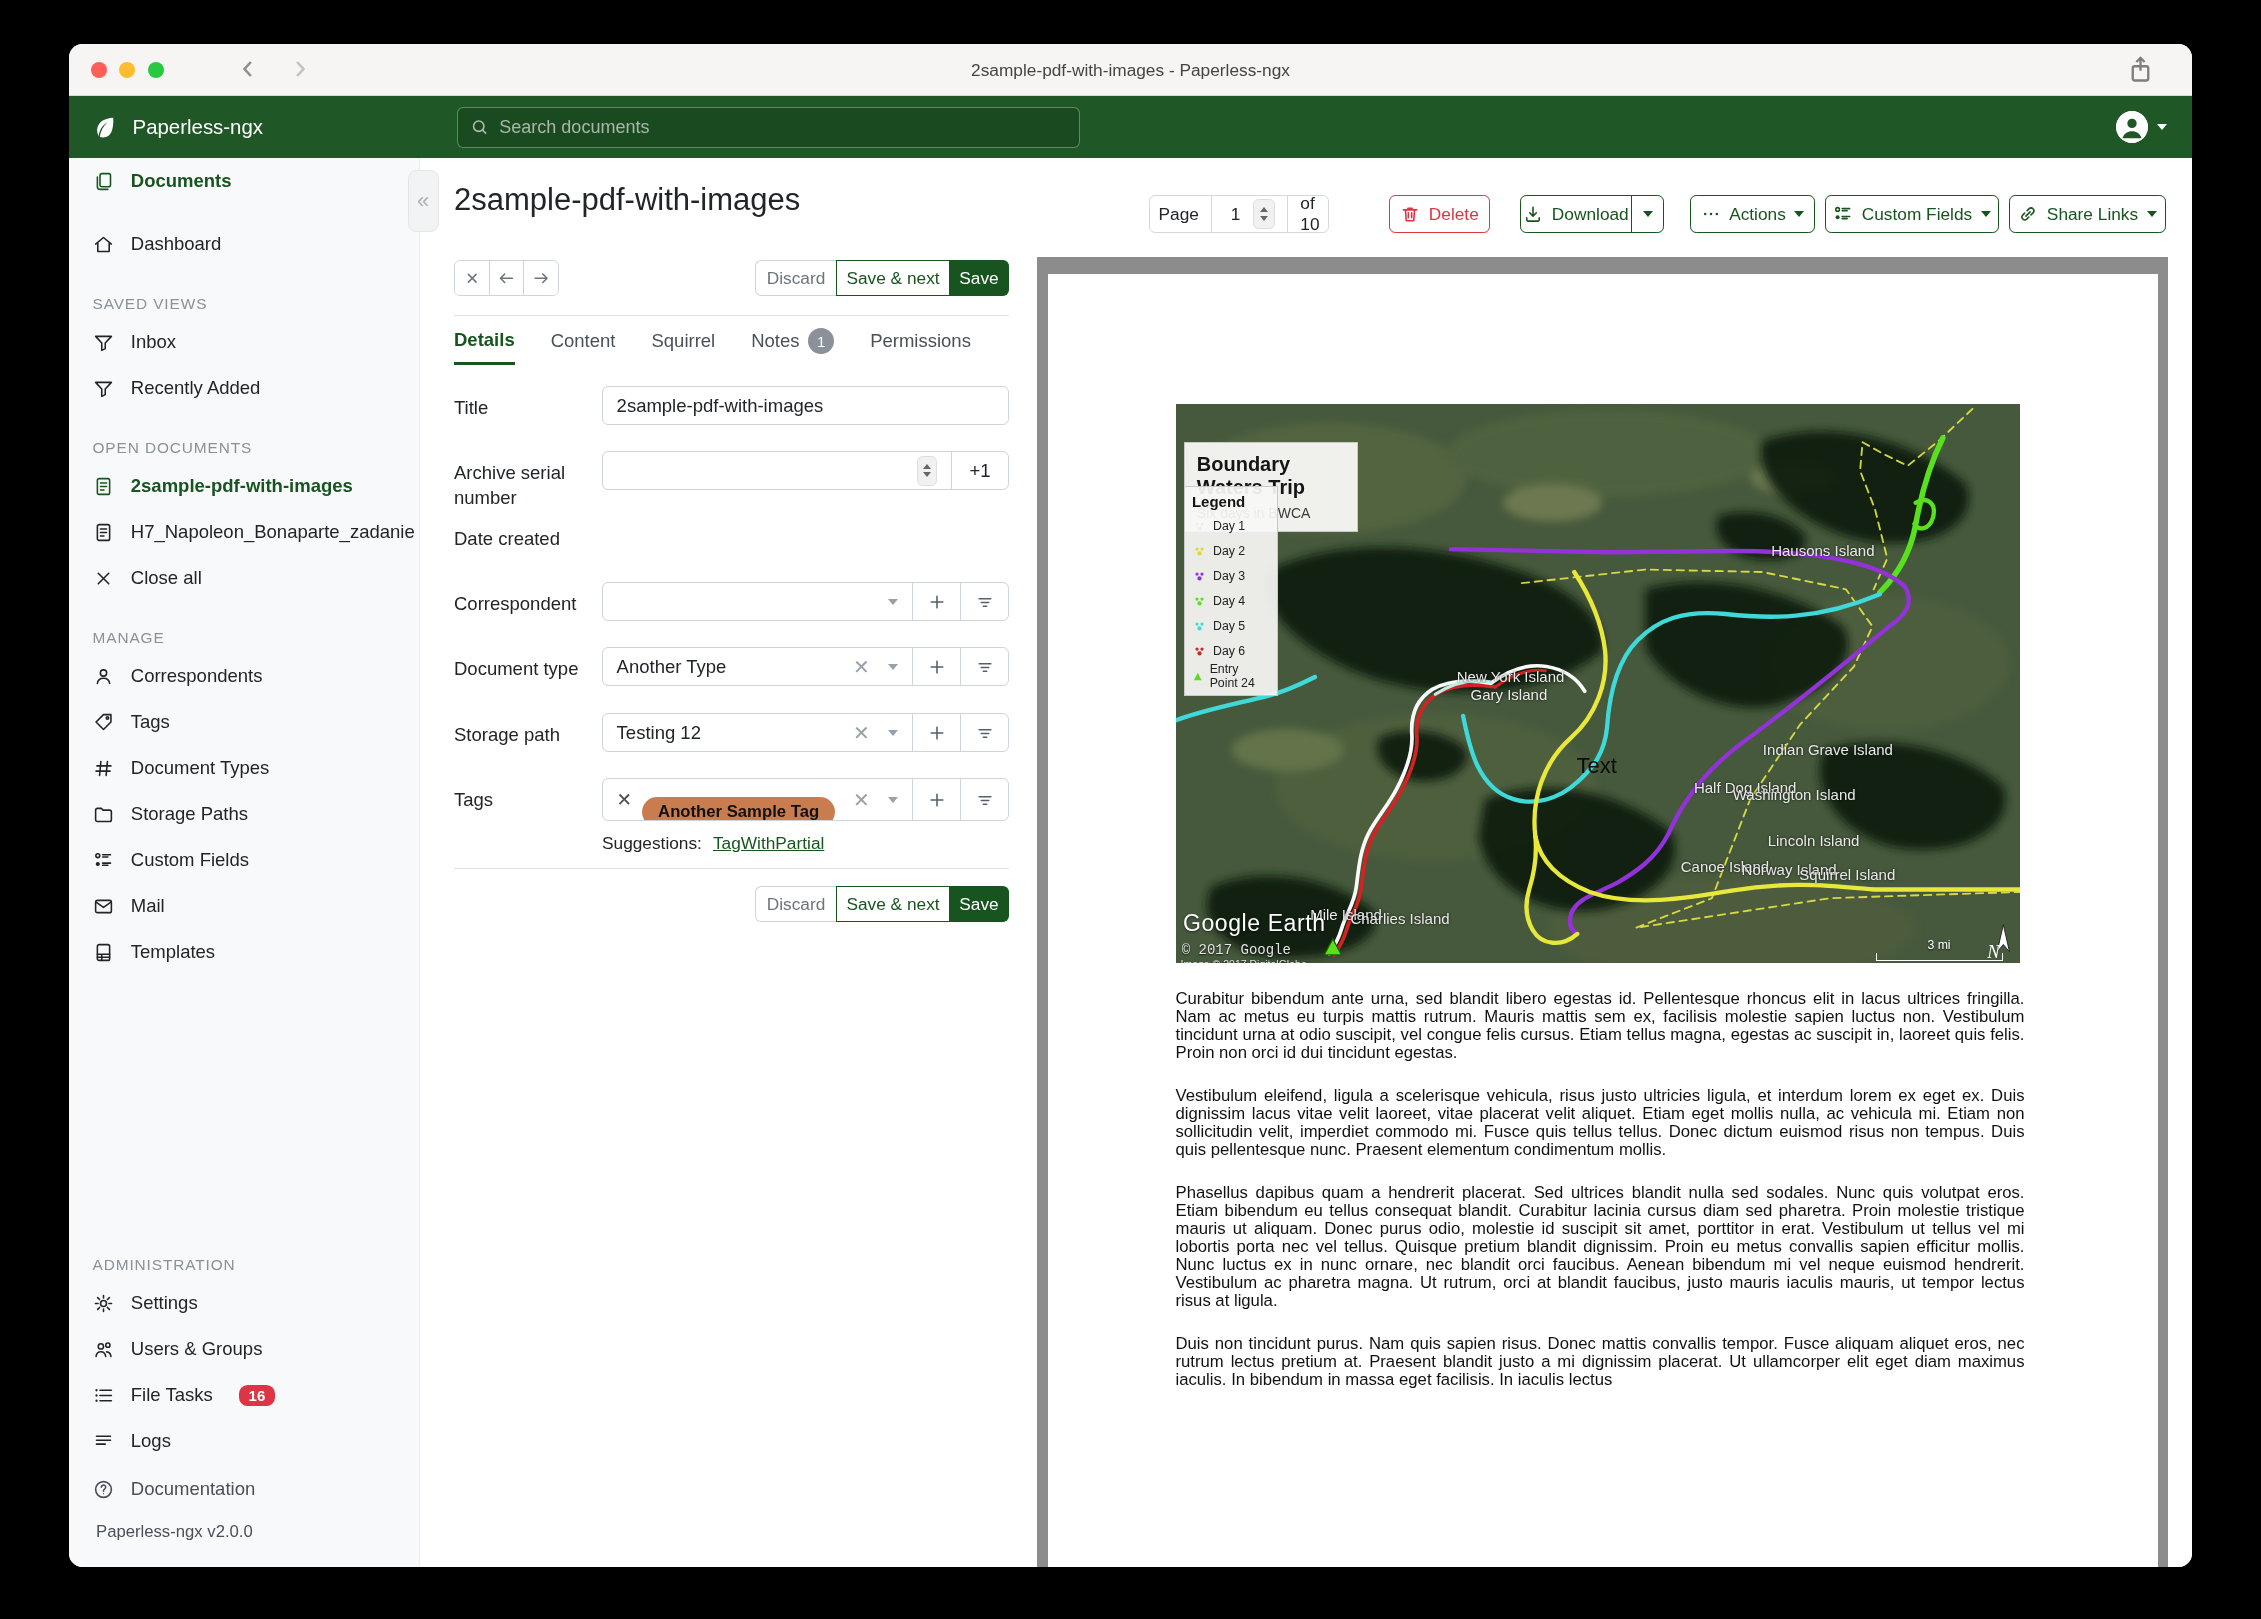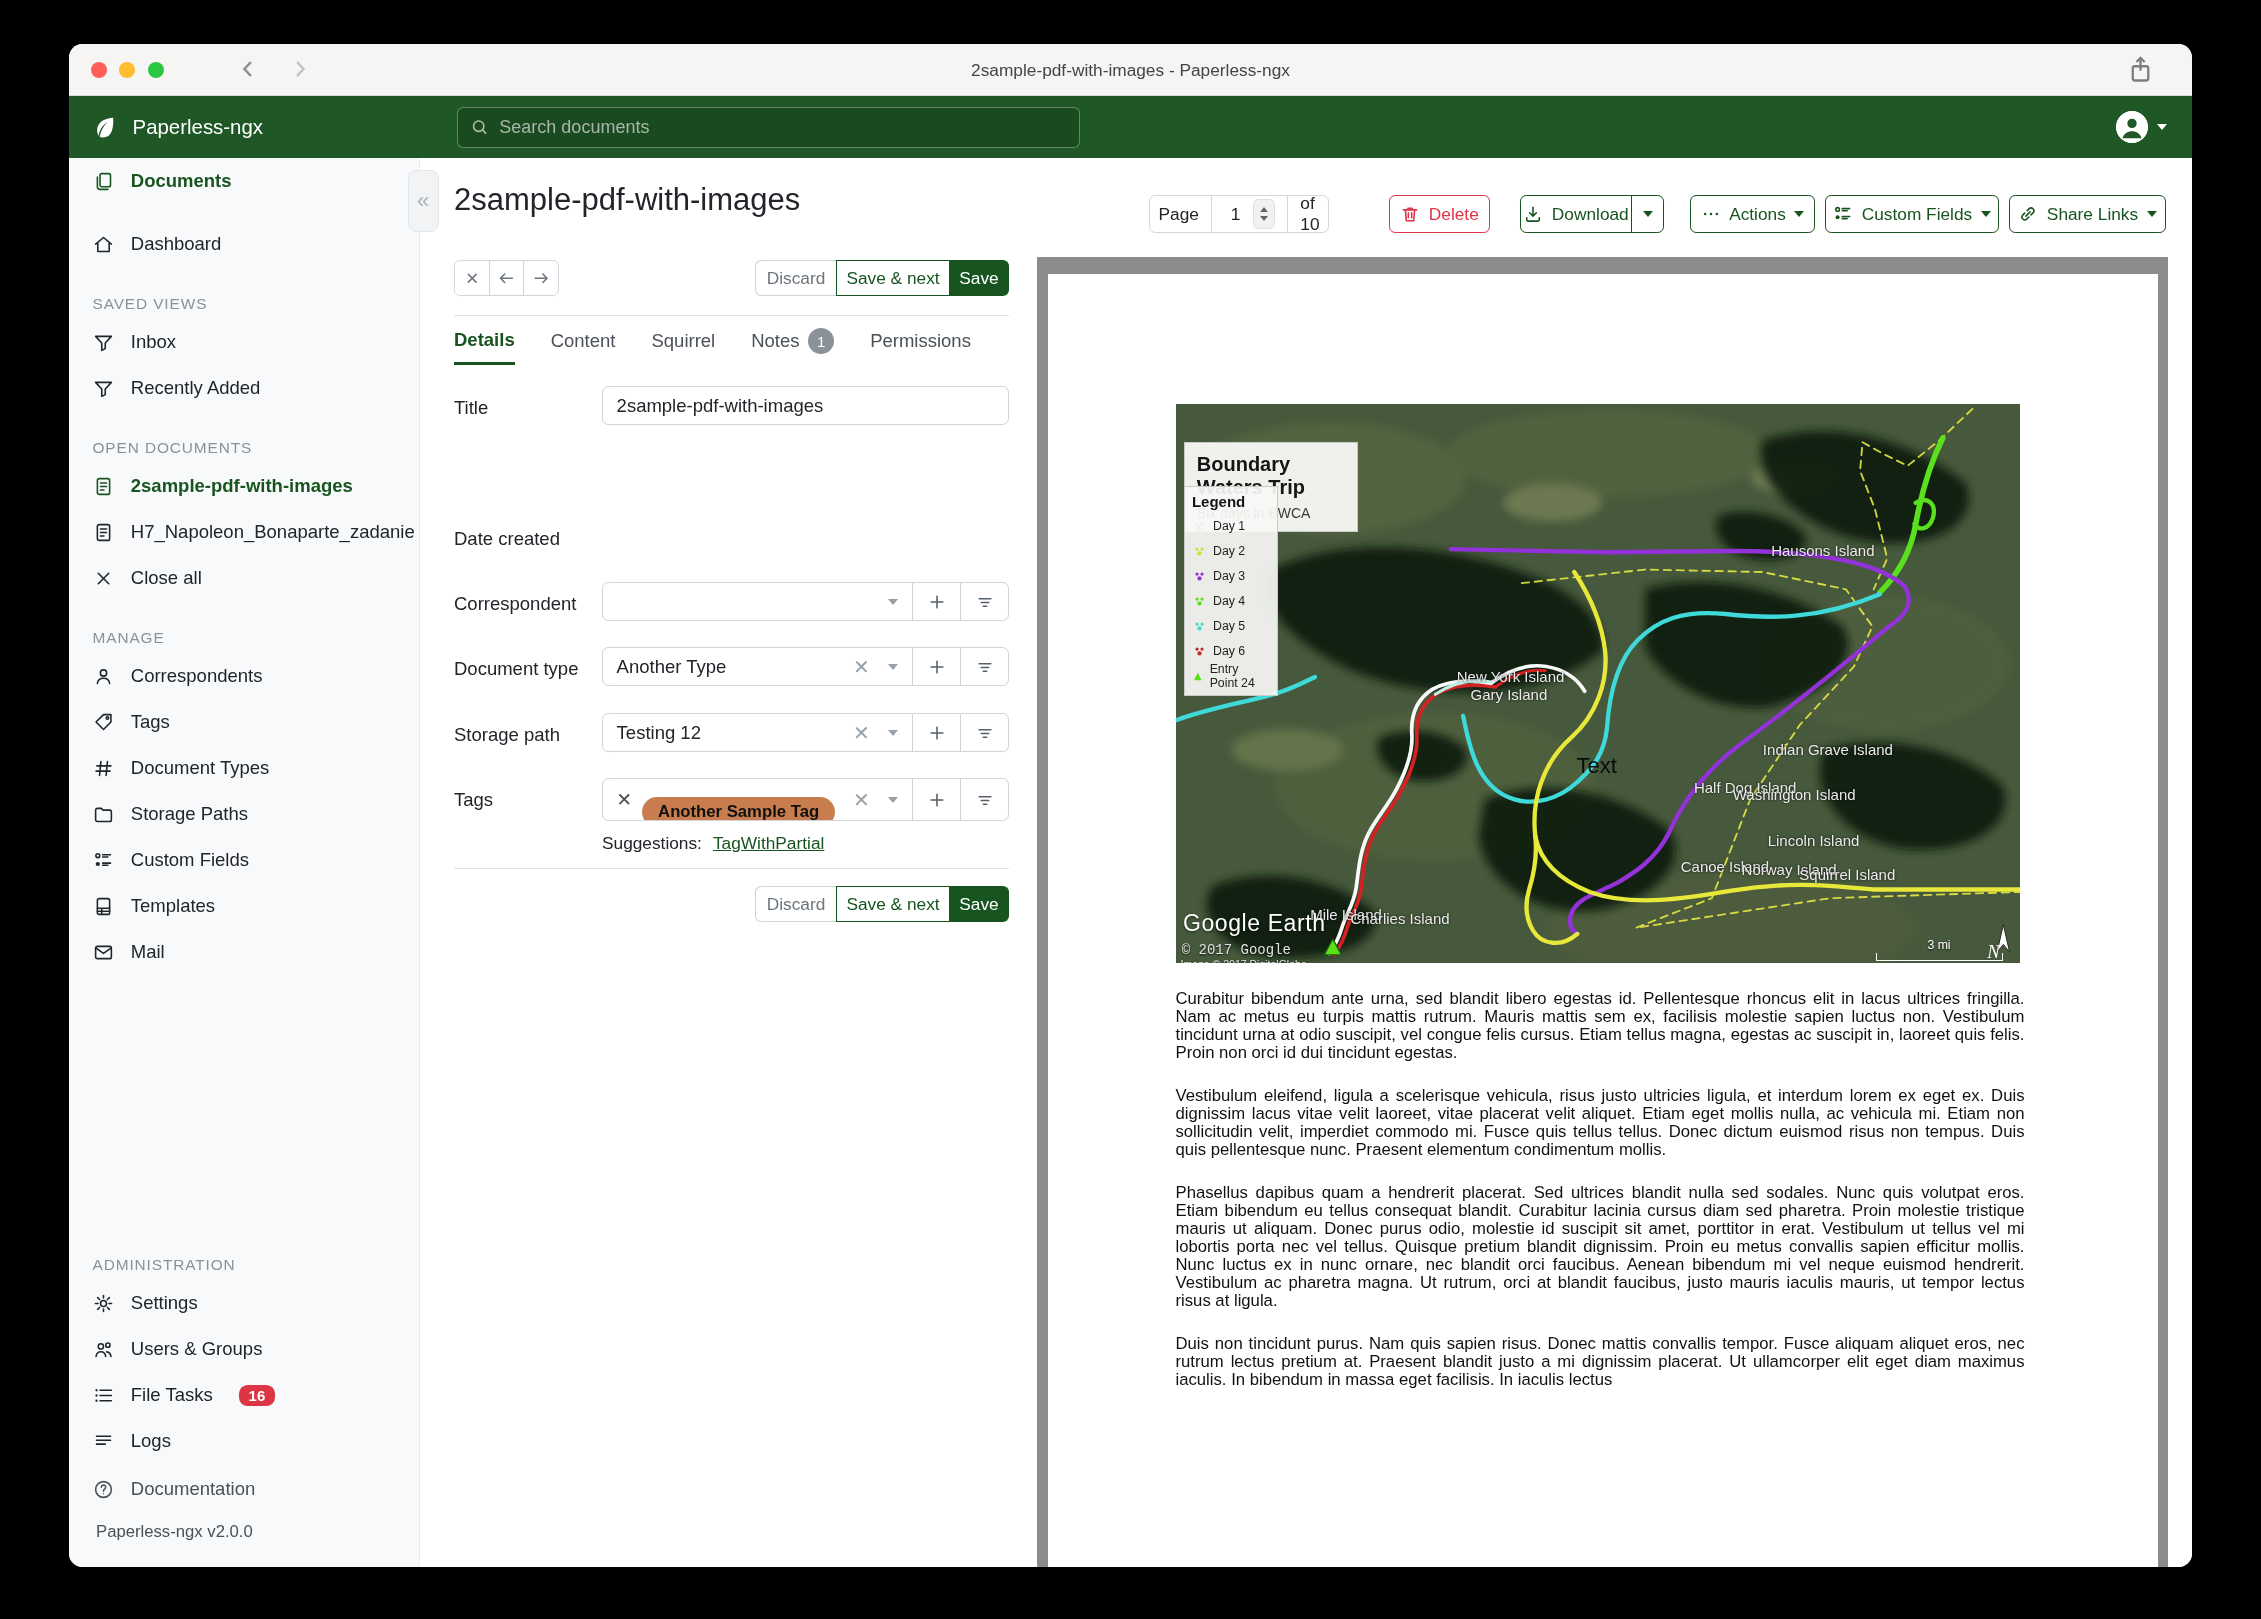--- a/index.html
+++ b/index.html
@@ -267,31 +267,31 @@
       <span class="icn"><svg viewBox="0 0 24 24">
             <circle cx="5.5" cy="6.5" r="2.2"></circle>
             <path d="M11 5.5h9M11 8h6"></path>
             <circle cx="5.5" cy="16" r="2.4" fill="currentColor" stroke="none"></circle>
             <path d="M11 15h9M11 17.5h6"></path>
           </svg></span>
       <span>Custom Fields</span>
     </div>
     <div class="s-item">
       <span class="icn"><svg viewBox="0 0 24 24">
+            <rect x="3" y="5" width="18" height="14" rx="2"></rect>
+            <path d="m3.5 7 8.5 6 8.5-6"></path>
+          </svg></span>
+      <span>Mail</span>
+    </div>
+    <div class="s-item">
+      <span class="icn"><svg viewBox="0 0 24 24">
             <rect x="5" y="3" width="14" height="18" rx="2"></rect>
             <path d="M5 14h14M10 14v7M5 17.5h14"></path>
           </svg></span>
       <span>Templates</span>
-    </div>
-    <div class="s-item">
-      <span class="icn"><svg viewBox="0 0 24 24">
-            <rect x="3" y="5" width="18" height="14" rx="2"></rect>
-            <path d="m3.5 7 8.5 6 8.5-6"></path>
-          </svg></span>
-      <span>Mail</span>
     </div>
 
     <div class="s-title gap-admin">ADMINISTRATION</div>
     <div class="s-item">
       <span class="icn"><svg viewBox="0 0 24 24">
             <circle cx="12" cy="12" r="3.4"></circle>
             <path d="M12 2.8v3M12 18.2v3M2.8 12h3M18.2 12h3M5.3 5.3l2.2 2.2M16.5 16.5l2.2 2.2M18.7 5.3l-2.2 2.2M7.5 16.5l-2.2 2.2"></path>
           </svg></span>
       <span>Settings</span>
     </div>
@@ -439,20 +439,33 @@
 
     <div class="frow r-title">
       <div class="flabel">Title</div>
       <div class="fctl">
           <div class="fmain">
             <input value="2sample-pdf-with-images" style="">
           </div>
         </div>
     </div>
 
+    <div class="frow r-asn">
+      <div class="flabel">Archive serial number</div>
+      <div class="fctl">
+        <div class="fmain">
+          <input value="" style="">
+          <span class="spin">
+              <i class="up"></i>
+              <i class="dn"></i>
+            </span>
+        </div>
+        <div class="fseg wide">+1</div>
+      </div>
+    </div>
 
     <div class="frow r-date">
       <div class="flabel">Date created</div>
     </div>
 
     <div class="frow r-corr">
       <div class="flabel">Correspondent</div>
       <div class="fctl">
         <div class="fmain">
             <span></span>

